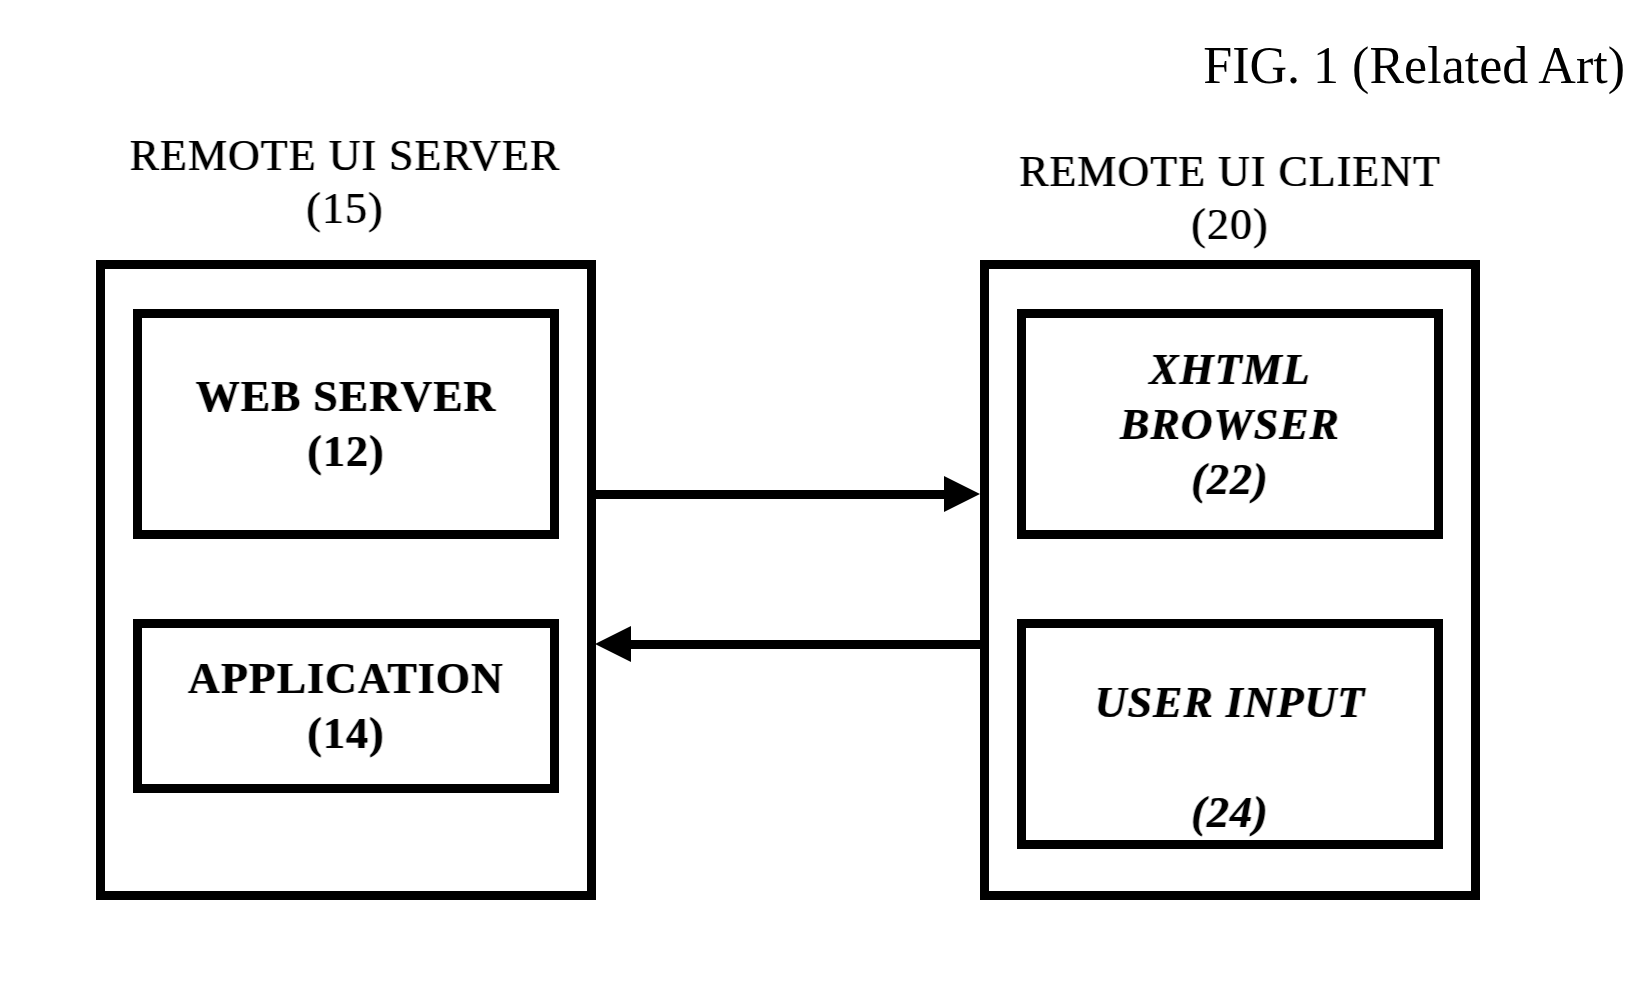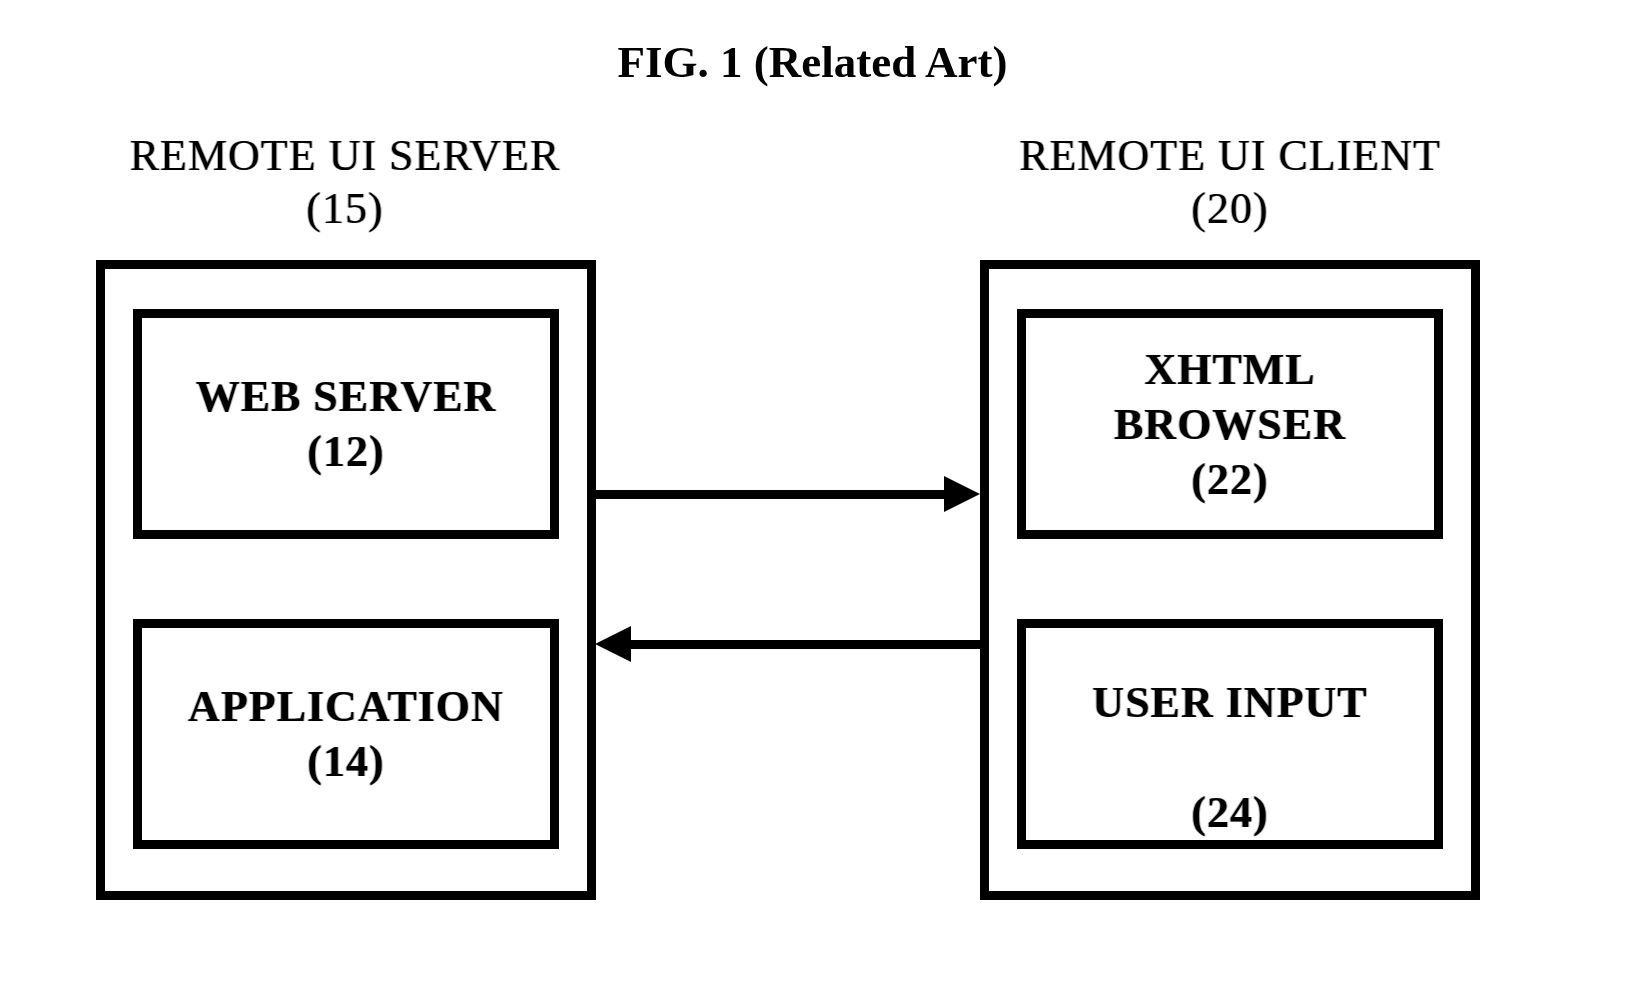--- a/index.html
+++ b/index.html
@@ -9,23 +9,23 @@
     color: #000;
     width: 1625px;
     height: 1008px;
     position: relative;
   }
   .title {
     position: absolute;
     top: 36px;
     left: 0;
     width: 100%;
-    text-align: center;
-    font-size: 45px;
-    font-weight: bold;
+    text-align: right;
+    font-size: 52px;
+    font-weight: normal;
   }
   .box-outer {
     position: absolute;
     border: 9px solid #000;
     background: #fff;
   }
   .box-label {
     position: absolute;
     text-align: center;
     font-weight: normal;
@@ -72,43 +72,43 @@
 </head>
 <body>
 
 <div class="title">FIG. 1 (Related Art)</div>
 
 <div class="box-label" style="top:130px; left:95px; width:500px;">
   <span>REMOTE UI SERVER</span><br>
   <span>(15)</span>
 </div>
 
-<div class="box-label" style="top:130px; left:980px; width:500px;">
+<div class="box-label" style="top:146px; left:980px; width:500px;">
   <span>REMOTE UI CLIENT</span><br>
   <span>(20)</span>
 </div>
 
 <div class="box-outer" style="top:260px; left:96px; width:500px; height:640px;">
 
   <div class="box-inner" style="top:40px; left:28px; width:426px; height:230px;">
     <div>
       <span>WEB SERVER</span><br>
       <span>(12)</span>
     </div>
   </div>
 
-  <div class="box-inner" style="top:350px; left:28px; width:426px; height:230px;">
+  <div class="box-inner" style="top:350px; left:28px; width:426px; height:174px;">
     <div>
       <span>APPLICATION</span><br>
       <span>(14)</span>
     </div>
   </div>
 </div>
 
-<div class="box-outer" style="top:260px; left:980px; width:500px; height:640px;">
+<div class="box-outer" style="top:260px; left:980px; width:500px; height:640px;font-style:italic;">
 
   <div class="box-inner" style="top:40px; left:28px; width:426px; height:230px;">
     <div>
       <span>XHTML</span><br>
       <span>BROWSER</span><br>
       <span>(22)</span>
     </div>
   </div>
 
   <div class="box-inner" style="top:350px; left:28px; width:426px; height:230px;align-items:flex-end;">

